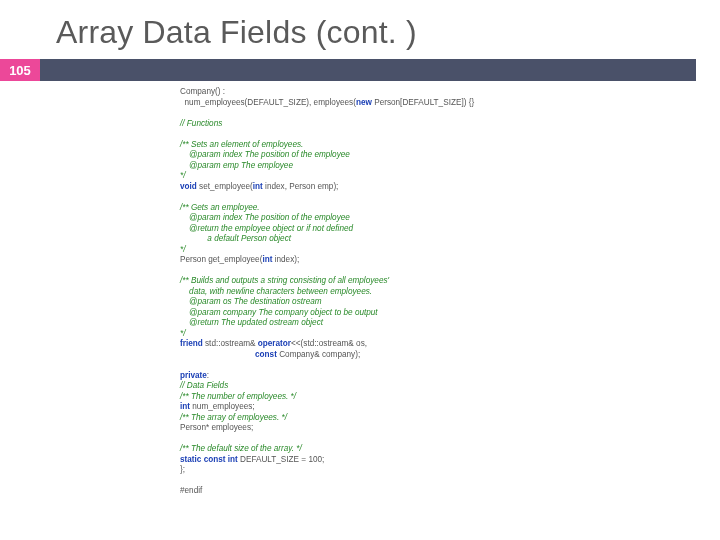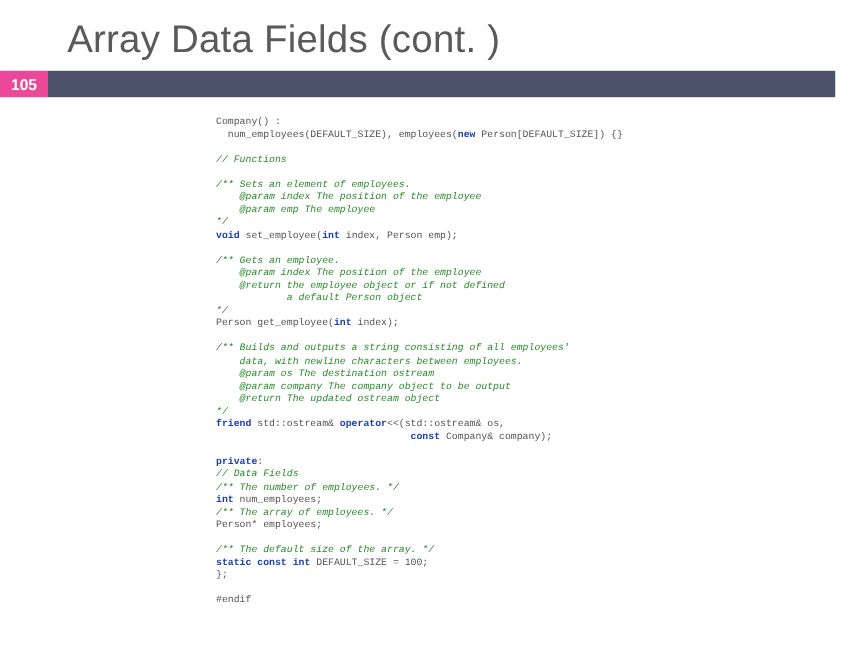--- a/index.html
+++ b/index.html
@@ -7,22 +7,22 @@
   .slide { width: 696px; height: 540px; position: relative; }
   .title-area { padding: 14px 0 8px 56px; }
   .title { font-size: 32px; color: #5a5a5a; font-weight: 400; letter-spacing: 0.2px; }
   .bar-row { display: flex; align-items: stretch; height: 22px; }
   .page-badge {
     width: 40px; background: #ec4899; color: #fff; display: flex;
     align-items: center; justify-content: center; font-size: 13px; font-weight: 700;
   }
   .bar { flex: 1; background: #4a5169; }
   .code-block {
-    padding: 16px 0 0 180px;
-    font-family: Liberation Mono, monospace;
+    padding: 6px 0 0 180px;
+    font-family: Liberation Sans, sans-serif;
     font-size: 8.2px;
     line-height: 1.28;
     color: #555;
     white-space: pre;
   }
   .kw { color: #1a3fb5; font-weight: bold; }
   .cm { color: #2a8a2a; font-style: italic; }
 </style>
 </head>
 <body>

